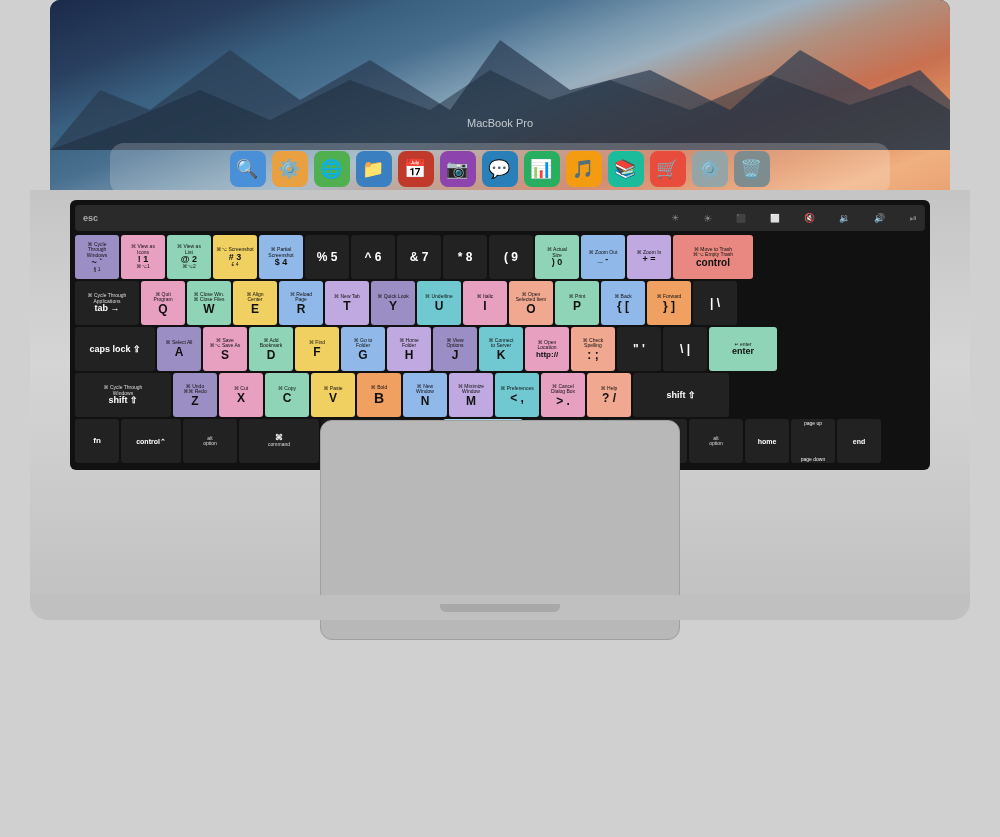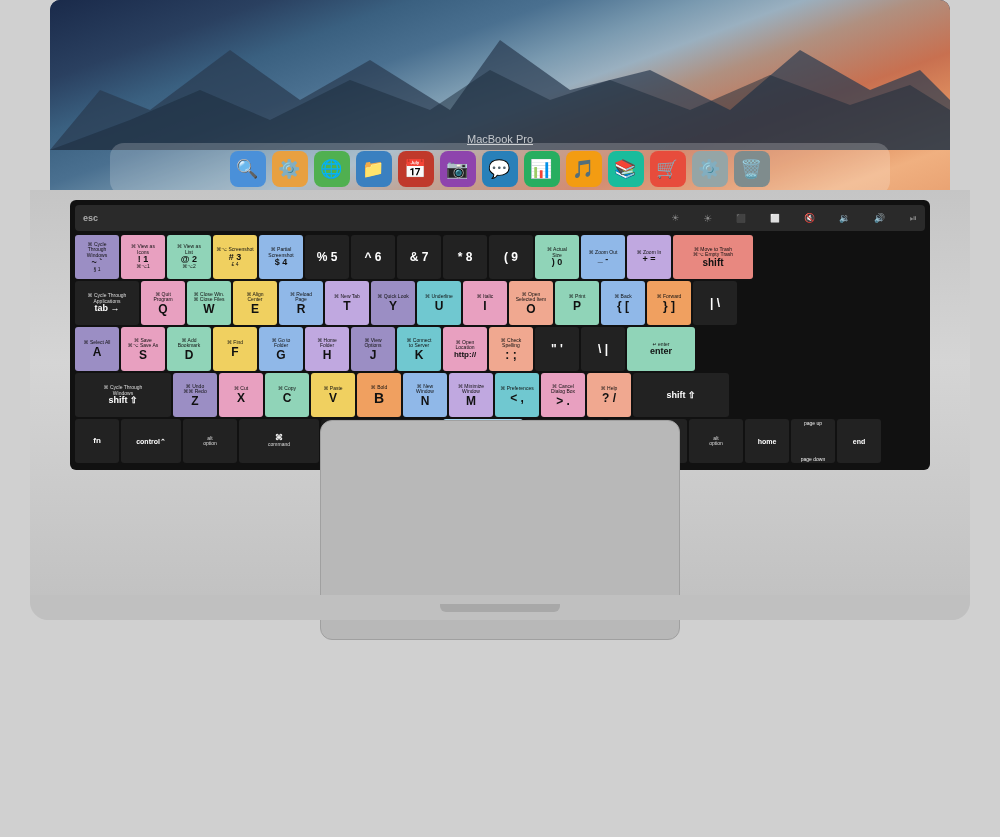--- a/index.html
+++ b/index.html
@@ -204,21 +204,21 @@
       <div class="dock-icon" style="background:#c0392b;">📅</div>
       <div class="dock-icon" style="background:#8e44ad;">📷</div>
       <div class="dock-icon" style="background:#2980b9;">💬</div>
       <div class="dock-icon" style="background:#27ae60;">📊</div>
       <div class="dock-icon" style="background:#f39c12;">🎵</div>
       <div class="dock-icon" style="background:#1abc9c;">📚</div>
       <div class="dock-icon" style="background:#e74c3c;">🛒</div>
       <div class="dock-icon" style="background:#95a5a6;">⚙️</div>
       <div class="dock-icon" style="background:#7f8c8d;">🗑️</div>
     </div>
-    <div style="position:absolute;bottom:55px;left:50%;transform:translateX(-50%);color:rgba(255,255,255,0.7);font-size:11px;font-weight:500;text-decoration:underline;">MacBook Pro</div>
+    <div style="position:absolute;bottom:71px;left:50%;transform:translateX(-50%);color:rgba(255,255,255,0.7);font-size:11px;font-weight:500;">MacBook Pro</div>
   </div>
 
   <div style="position:absolute;top:190px;left:30px;right:30px;height:430px;background:linear-gradient(180deg,#c5c5c5,#d5d5d5 40%,#c0c0c0);border-radius:0 0 18px 18px;">
 
     <div style="position:absolute;top:10px;left:40px;right:40px;background:#111;border-radius:6px;padding:5px 5px 5px 5px;">
 
       <div style="display:flex;align-items:center;background:#2a2a2a;border-radius:4px;height:26px;margin-bottom:4px;padding:0 8px;gap:0;">
         <span style="color:#aaa;font-size:9px;font-weight:bold;margin-right:auto;">esc</span>
         <span style="color:#888;font-size:9px;margin:0 12px;">☀</span>
         <span style="color:#888;font-size:10px;margin:0 12px;">☀</span>
@@ -278,21 +278,21 @@
         <div class="k bg-blue w-44">
             <span class="top-text">⌘ Zoom Out</span>
             <span class="main-char" style="font-size:9px;">_ -</span>
           </div>
         <div class="k bg-lavender w-44">
             <span class="top-text">⌘ Zoom In</span>
             <span class="main-char" style="font-size:9px;">+ =</span>
           </div>
         <div class="k bg-red w-80">
             <span class="top-text">⌘ Move to Trash<br>⌘⌥ Empty Trash</span>
-            <span class="main-char" style="font-size:10px;">shift</span>
+            <span class="main-char" style="font-size:10px;">control</span>
           </div>
       </div>
 
       <div class="row">
         <div class="k w-64">
             <span class="top-text">⌘ Cycle Through<br>Applications</span>
             <span class="main-char" style="font-size:9px;">tab →</span>
           </div>
         <div class="k bg-pink w-44">
             <span class="top-text">⌘ Quit<br>Program</span>
@@ -341,20 +341,23 @@
         <div class="k bg-orange w-44">
             <span class="top-text">⌘ Forward</span>
             <span class="main-char">} ]</span>
           </div>
         <div class="k w-44">
             <span class="main-char">| \</span>
           </div>
       </div>
 
       <div class="row">
+        <div class="k w-80">
+            <span class="main-char" style="font-size:9px;">caps lock ⇪</span>
+          </div>
         <div class="k bg-purple w-44">
             <span class="top-text">⌘ Select All</span>
             <span class="main-char">A</span>
           </div>
         <div class="k bg-pink w-44">
             <span class="top-text">⌘ Save<br>⌘⌥ Save As</span>
             <span class="main-char">S</span>
           </div>
         <div class="k bg-mint w-44">
             <span class="top-text">⌘ Add<br>Bookmark</span>

